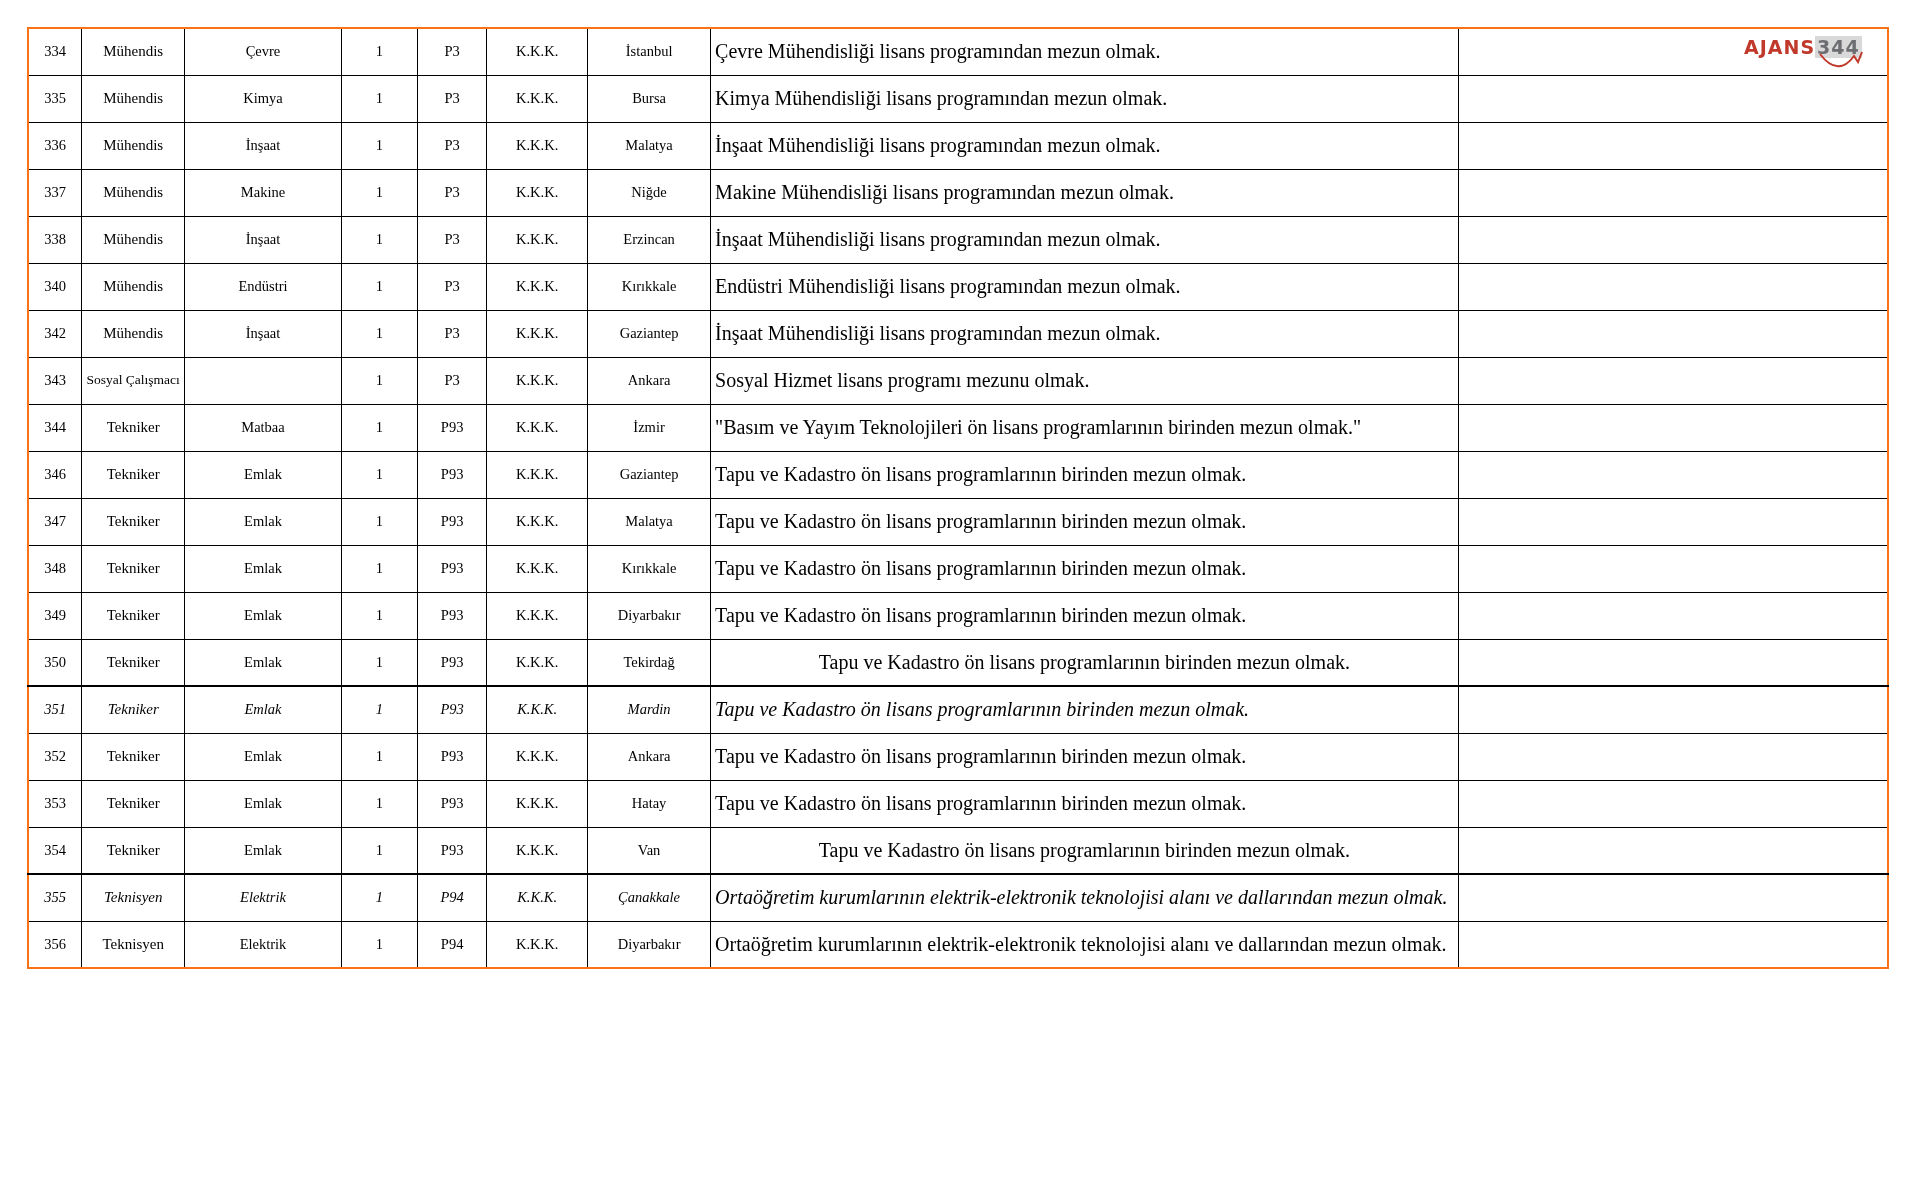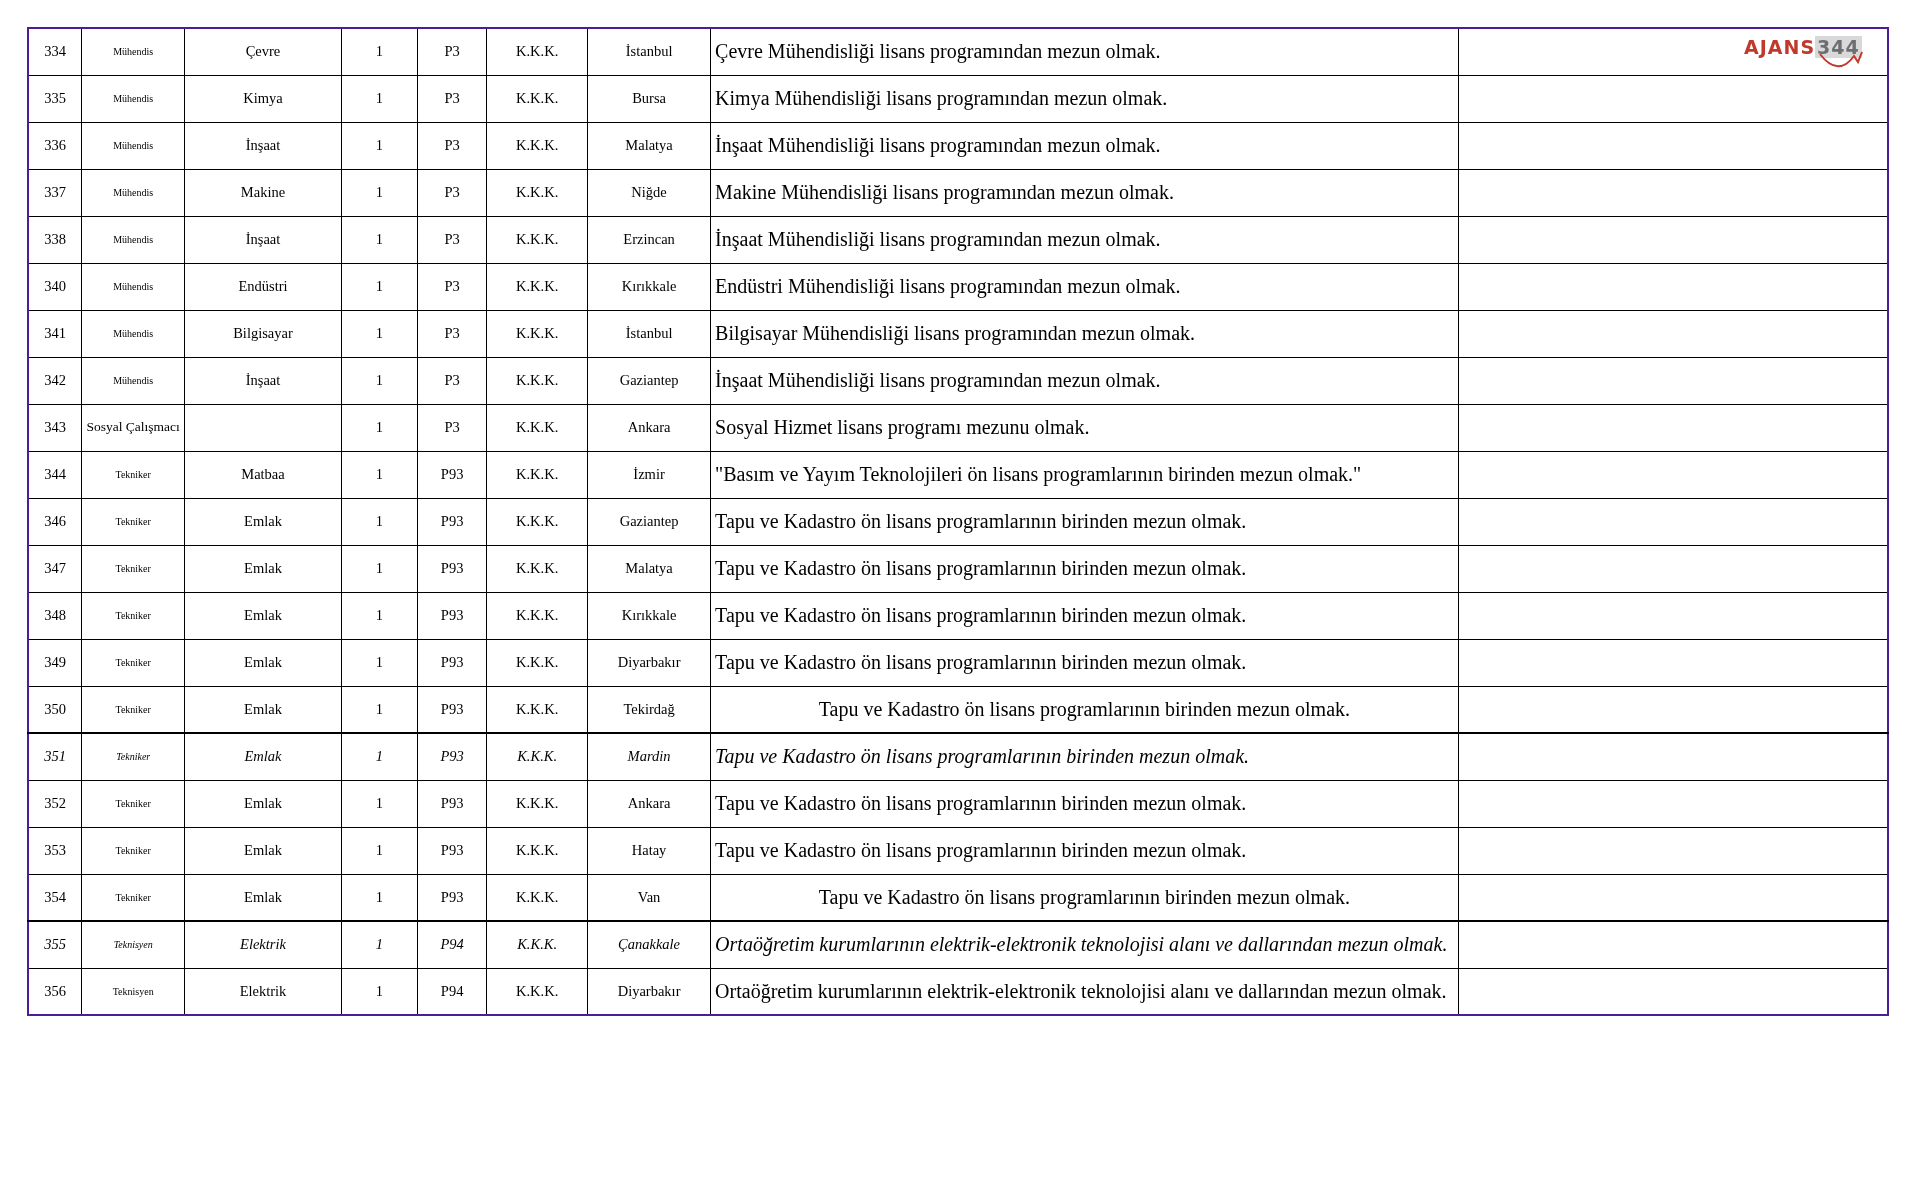--- a/index.html
+++ b/index.html
@@ -64,34 +64,34 @@
   td.req {
     text-align: left;
     padding-left: 7px;
     font-size: 20px;
   }
   td.note {
     text-align: left;
   }
 
   td.title {
-    font-size: 10px;
+    font-size: 15px;
   }
   td.title.two-line {
     line-height: 1.2;
     font-size: 13.5px;
   }
 
   
   tr.thick-top > td { border-top-width: 2px; font-style: italic; }
   tr.thick-bottom > td { border-bottom-width: 2px; text-align: center; }
 
   
   table.listing {
-    border: 2px solid #4c1d95;
+    border: 2px solid #f97316;
   }
 
   
   .logo {
     position: absolute;
     right: 26px;
     top: 36px;
     width: 150px;
     height: 40px;
     pointer-events: none;
@@ -206,31 +206,20 @@
             <td class="title">Mühendis</td>
             <td class="branch">Endüstri</td>
             <td class="count">1</td>
             <td class="code">P3</td>
             <td class="unit">K.K.K.</td>
             <td class="city">Kırıkkale</td>
             <td class="req">Endüstri Mühendisliği lisans programından mezun olmak.</td>
             <td class="note"></td>
           </tr>
           <tr>
-            <td class="no">341</td>
-            <td class="title">Mühendis</td>
-            <td class="branch">Bilgisayar</td>
-            <td class="count">1</td>
-            <td class="code">P3</td>
-            <td class="unit">K.K.K.</td>
-            <td class="city">İstanbul</td>
-            <td class="req">Bilgisayar Mühendisliği lisans programından mezun olmak.</td>
-            <td class="note"></td>
-          </tr>
-          <tr>
             <td class="no">342</td>
             <td class="title">Mühendis</td>
             <td class="branch">İnşaat</td>
             <td class="count">1</td>
             <td class="code">P3</td>
             <td class="unit">K.K.K.</td>
             <td class="city">Gaziantep</td>
             <td class="req">İnşaat Mühendisliği lisans programından mezun olmak.</td>
             <td class="note"></td>
           </tr>

